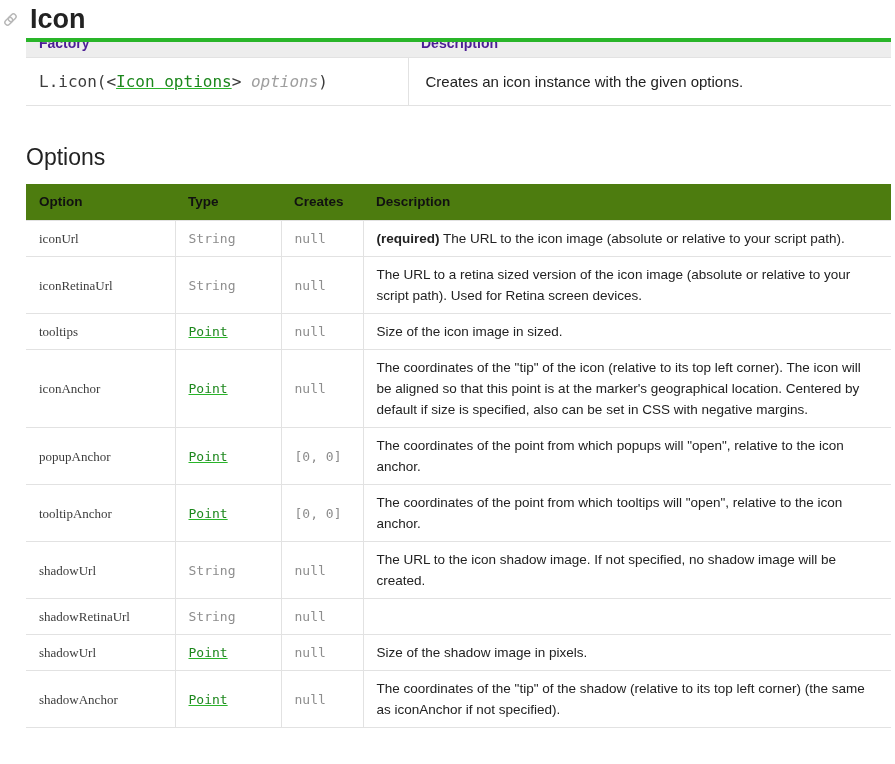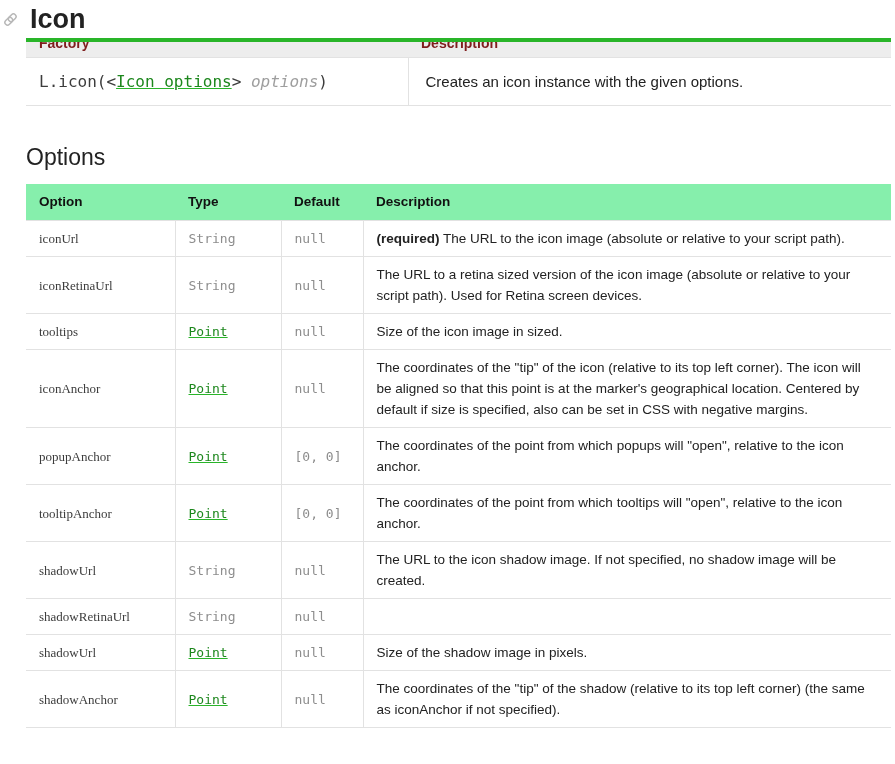--- a/index.html
+++ b/index.html
@@ -29,42 +29,42 @@
   tbody td + td { border-left: 1px solid #e2e2e2; }
   table { border-bottom: 1px solid #e2e2e2; }
   code, .mono { font-family: "DejaVu Sans Mono", monospace; }
 
   
   .factory-table { margin-top: 4px; border-top: 4px solid #29b529; }
   .factory-table thead th { background: #ededed; height: 15px; padding: 0; text-align: left; }
   .factory-table .clip { position: relative; height: 15px; overflow: hidden; margin: 0 13px; }
   .factory-table .clip span {
     position: absolute; top: -8px; left: 0;
-    font-weight: 700; font-size: 14px; line-height: 19px; white-space: nowrap; color: #7f1d1d;
+    font-weight: 700; font-size: 14px; line-height: 19px; white-space: nowrap; color: #4c1d95;
   }
   .factory-table tbody td { padding: 13px; font-size: 15px; line-height: 21px; }
   .factory-table td.code-cell code { font-size: 16px; color: #3c3c3c; }
   .factory-table td.desc-cell { font-size: 15px; color: #222; padding-left: 17px; }
   .arg-italic { font-style: italic; color: #9e9e9e; font-family: "DejaVu Sans Mono", monospace; }
 
   
   a.green-link {
     color: #1d871d; text-decoration: underline; text-decoration-color: #29b529;
     cursor: pointer;
   }
   a.green-link.mono { font-family: "DejaVu Sans Mono", monospace; }
 
   
   h2.h3 {
     margin: 38px 0 13px 26px; font-size: 23px; line-height: 27px; font-weight: 400; color: #222;
   }
 
   
   .options-table thead th {
-    background: #86efac; text-align: left; font-size: 13.5px; line-height: 18px;
+    background: #4d7c0f; text-align: left; font-size: 13.5px; line-height: 18px;
     font-weight: 700; color: #111; padding: 9px 13px;
   }
   .options-table tbody td { padding: 7px 13px; font-size: 13.5px; line-height: 21px; }
   .options-table td.opt-cell code { font-size: 13px; color: #3c3c3c; font-family: Liberation Serif, serif; }
   .options-table td.type-cell code, .options-table td.def-cell code { font-size: 13px; }
   .options-table a.green-link.mono { font-size: 13px; }
   .muted { color: #8d8d8d; }
   .desc-cell b { font-weight: 700; }
 </style>
 </head>
@@ -117,21 +117,21 @@
     <colgroup>
         <col style="width:149px">
         <col style="width:106px">
         <col style="width:82px">
         <col>
       </colgroup>
     <thead>
       <tr>
         <th>Option</th>
         <th>Type</th>
-        <th>Default</th>
+        <th>Creates</th>
         <th>Description</th>
       </tr>
     </thead>
     <tbody>
       <tr>
         <td class="opt-cell"><code>iconUrl</code></td>
         <td class="type-cell"><a class="green-link mono"></a><code class="muted">String</code></td>
         <td class="def-cell"><code class="muted">null</code></td>
         <td class="desc-cell"><b>(required)</b><span> The URL to the icon image (absolute or relative to your script path).</span></td>
       </tr>

